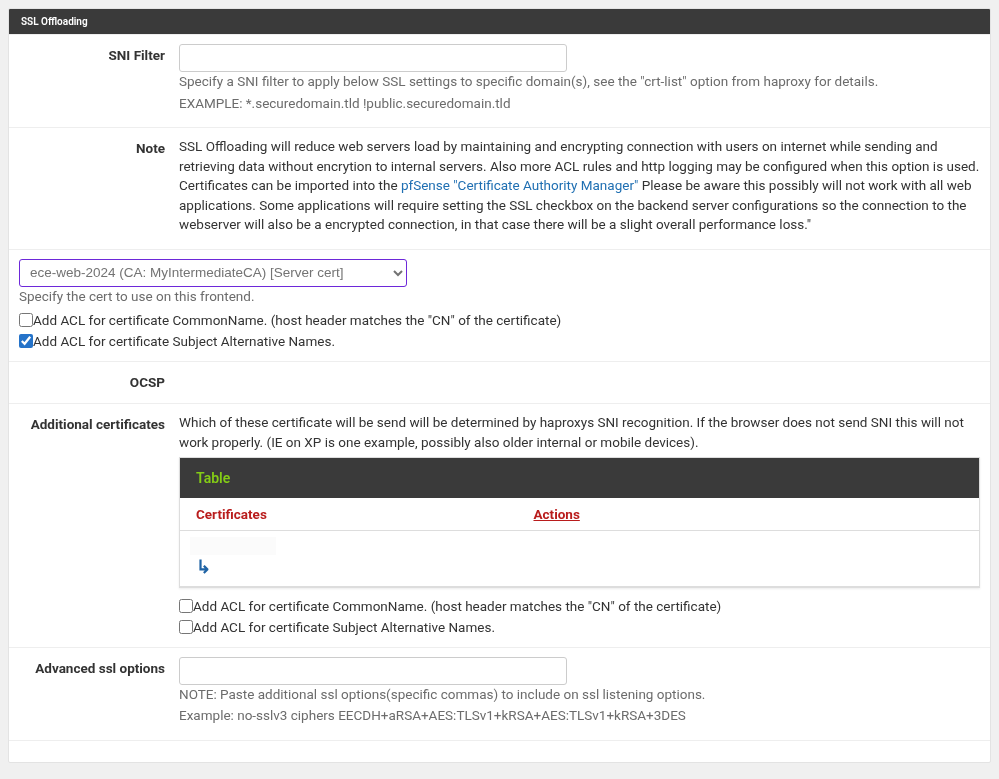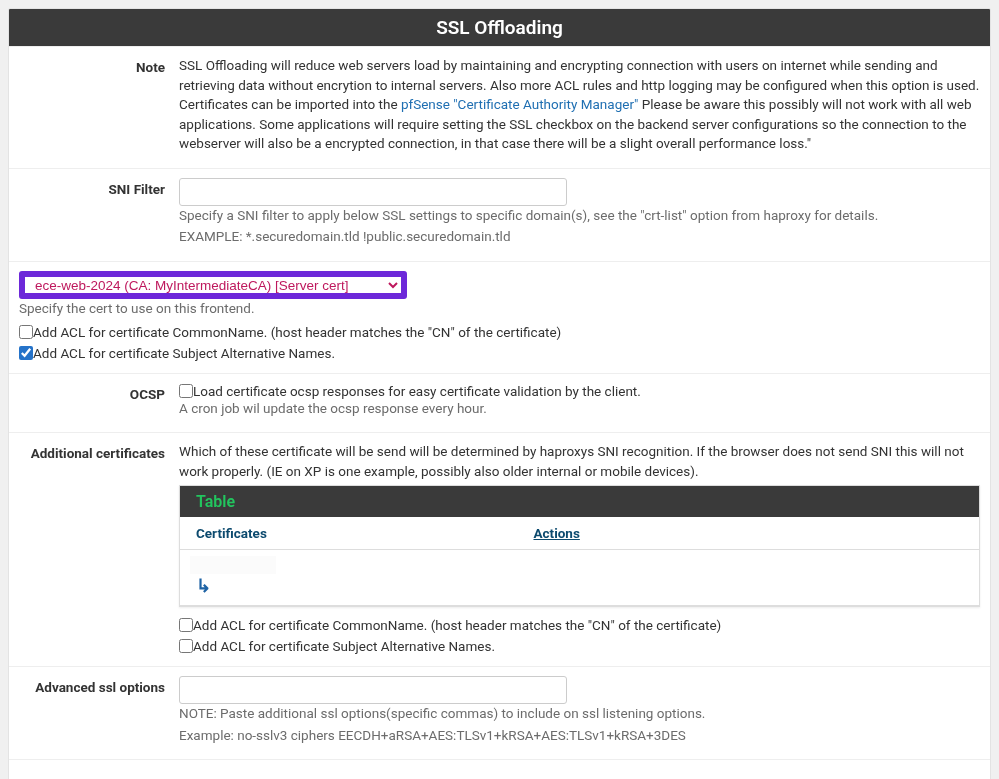--- a/index.html
+++ b/index.html
@@ -17,22 +17,21 @@
     border-radius: 2px;
     width: 983px;
     margin: 0 auto;
     overflow: hidden;
   }
   .panel-header {
     background: #3a3a3a;
     color: #fff;
     padding: 7px 12px;
     font-weight: 600;
-    font-size: 19px;
-    text-align: center;
+    font-size: 10px;
   }
   .row {
     display: flex;
     align-items: flex-start;
     padding: 9px 10px 12px 10px;
     border-top: 1px solid #eee;
   }
   .row:first-of-type { border-top: none; }
   .row-label {
     flex: 0 0 160px;
@@ -59,56 +58,56 @@
     padding: 3px 8px;
     border: 1px solid #ccc;
     border-radius: 3px;
     font-size: 13.5px;
     color: #555;
   }
   select {
     width: 388px;
     height: 28px;
     padding: 0 6px;
-    border: 6px solid #6d28d9;
+    border: 1px solid #6d28d9;
     border-radius: 3px;
     font-size: 13.5px;
     background: #fff;
-    color: #be185d;
+    color: #737373;
   }
   .chk-line {
     display: flex;
     align-items: center;
     margin-top: 5px;
   }
   input[type=checkbox] {
     width: 14px;
     height: 14px;
     accent-color: #2573c9;
     margin: 0;
   }
   .table-wrap {
     border: 1px solid #ddd;
     margin: 4px 0 10px 0;
     background: #fff;
     box-shadow: 0 1px 2px rgba(0,0,0,0.08);
   }
   .table-title {
     background: #3a3a3a;
-    color: #22c55e;
-    padding: 6px 16px;
+    color: #84cc16;
+    padding: 12px 16px;
     font-weight: 600;
-    font-size: 16px;
+    font-size: 14px;
   }
   .table-head {
     display: flex;
     border-bottom: 1px solid #ddd;
     padding: 8px 16px;
     font-weight: 700;
-    color: #0c4a6e;
+    color: #b91c1c;
   }
   .table-head .col1 { flex: 0 0 44%; }
   .table-head .col2 { flex: 1; text-decoration: underline; }
   .table-body {
     padding: 6px 10px 10px 10px;
     min-height: 34px;
     position: relative;
     border-bottom: 1px solid #ddd;
   }
   .stub-cell {
@@ -126,65 +125,58 @@
   }
   .spacer-top { margin-top: 2px; }
 </style>
 </head>
 <body>
 
 <div class="panel">
   <div class="panel-header">SSL Offloading</div>
 
   <div class="row">
+    <div class="row-label">SNI Filter</div>
+    <div class="row-body">
+      <input type="text" value="" style="">
+      <p class="muted spacer-top">Specify a SNI filter to apply below SSL settings to specific domain(s), see the "crt-list" option from haproxy for details.</p>
+      <p class="muted">EXAMPLE: *.securedomain.tld !public.securedomain.tld</p>
+    </div>
+  </div>
+
+  <div class="row">
     <div class="row-label">Note</div>
     <div class="row-body">
       <p>
         <span>SSL Offloading will reduce web servers load by maintaining and encrypting connection with users on internet while sending and retrieving data without encrytion to internal servers. Also more ACL rules and http logging may be configured when this option is used. Certificates can be imported into the </span>
         <a href="#" class="link">pfSense "Certificate Authority Manager"</a>
         <span> Please be aware this possibly will not work with all web applications. Some applications will require setting the SSL checkbox on the backend server configurations so the connection to the webserver will also be a encrypted connection, in that case there will be a slight overall performance loss."</span>
       </p>
     </div>
   </div>
 
   <div class="row">
-    <div class="row-label">SNI Filter</div>
-    <div class="row-body">
-      <input type="text" value="" style="">
-      <p class="muted spacer-top">Specify a SNI filter to apply below SSL settings to specific domain(s), see the "crt-list" option from haproxy for details.</p>
-      <p class="muted">EXAMPLE: *.securedomain.tld !public.securedomain.tld</p>
-    </div>
-  </div>
-
-  <div class="row">
     <div class="row-body">
       <select>
         <option>ece-web-2024 (CA: MyIntermediateCA) [Server cert]</option>
       </select>
       <p class="muted spacer-top">Specify the cert to use on this frontend.</p>
       <div class="chk-line">
         <input type="checkbox" id="cert-cn" style="">
         <label for="cert-cn">Add ACL for certificate CommonName. (host header matches the "CN" of the certificate)</label>
       </div>
       <div class="chk-line">
         <input type="checkbox" id="cert-san" checked="" style="">
         <label for="cert-san">Add ACL for certificate Subject Alternative Names.</label>
       </div>
     </div>
   </div>
 
   <div class="row">
     <div class="row-label">OCSP</div>
-    <div class="row-body">
-      <div class="chk-line" style="margin-top:0">
-        <input type="checkbox" id="ocsp-chk" style="">
-        <label for="ocsp-chk">Load certificate ocsp responses for easy certificate validation by the client.</label>
-      </div>
-      <p class="muted spacer-top">A cron job wil update the ocsp response every hour.</p>
-    </div>
   </div>
 
   <div class="row">
     <div class="row-label">Additional certificates</div>
     <div class="row-body">
       <p>Which of these certificate will be send will be determined by haproxys SNI recognition. If the browser does not send SNI this will not work properly. (IE on XP is one example, possibly also older internal or mobile devices).</p>
       <div class="table-wrap">
         <div class="table-title">Table</div>
         <div class="table-head">
           <div class="col1">Certificates</div>

